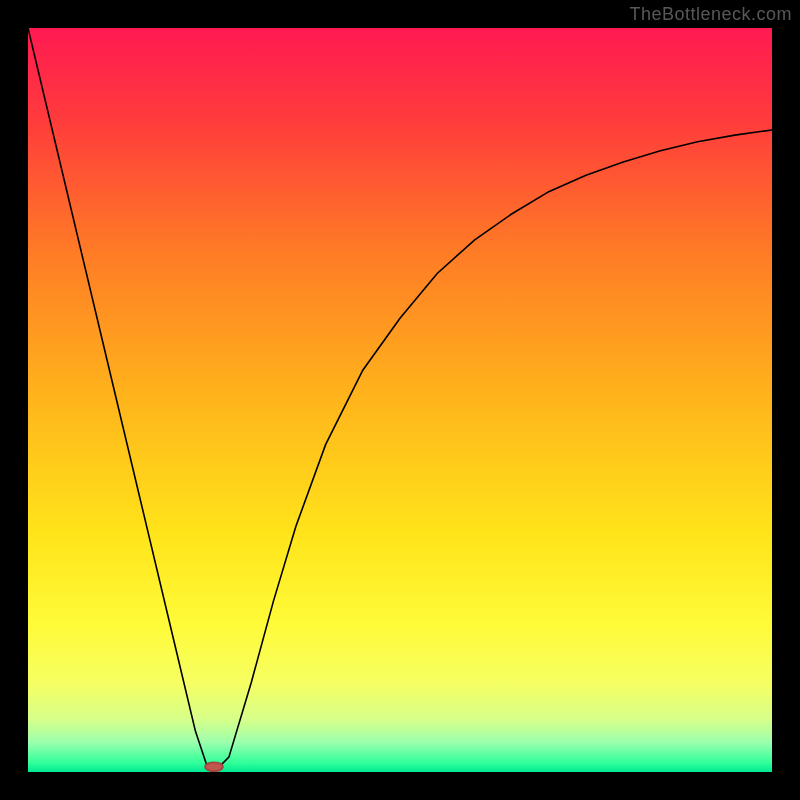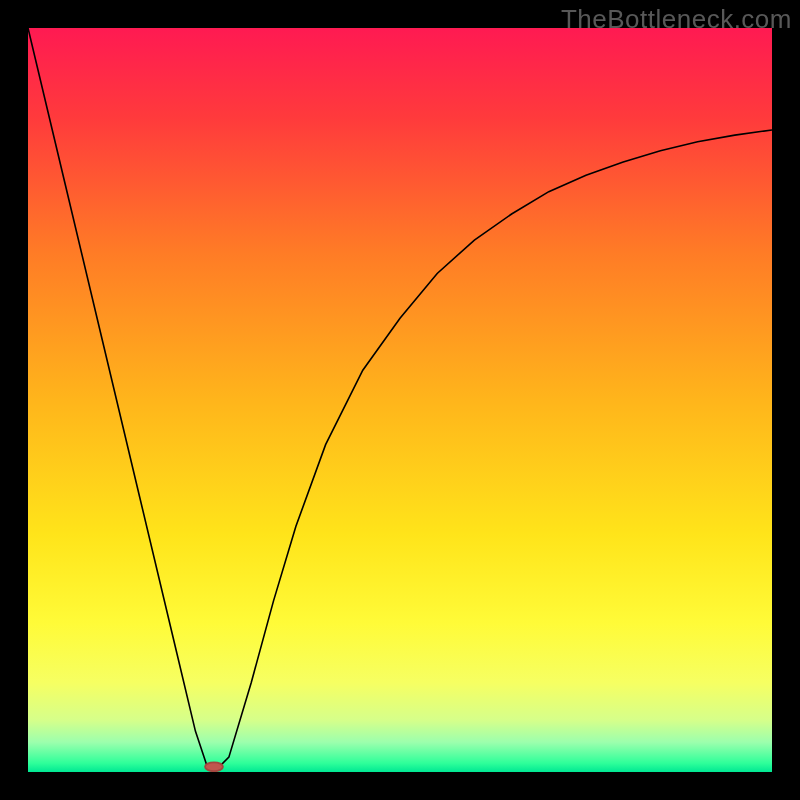--- a/index.html
+++ b/index.html
@@ -22,21 +22,21 @@
     left: 28px;
     top: 28px;
     width: 744px;
     height: 744px;
   }
   .watermark {
     position: absolute;
     top: 4px;
     right: 8px;
     color: #585858;
-    font-size: 26px;
+    font-size: 18px;
     font-weight: 500;
     letter-spacing: 0.5px;
     user-select: none;
   }
 </style>
 </head>
 <body>
 
 <div class="frame">
 

